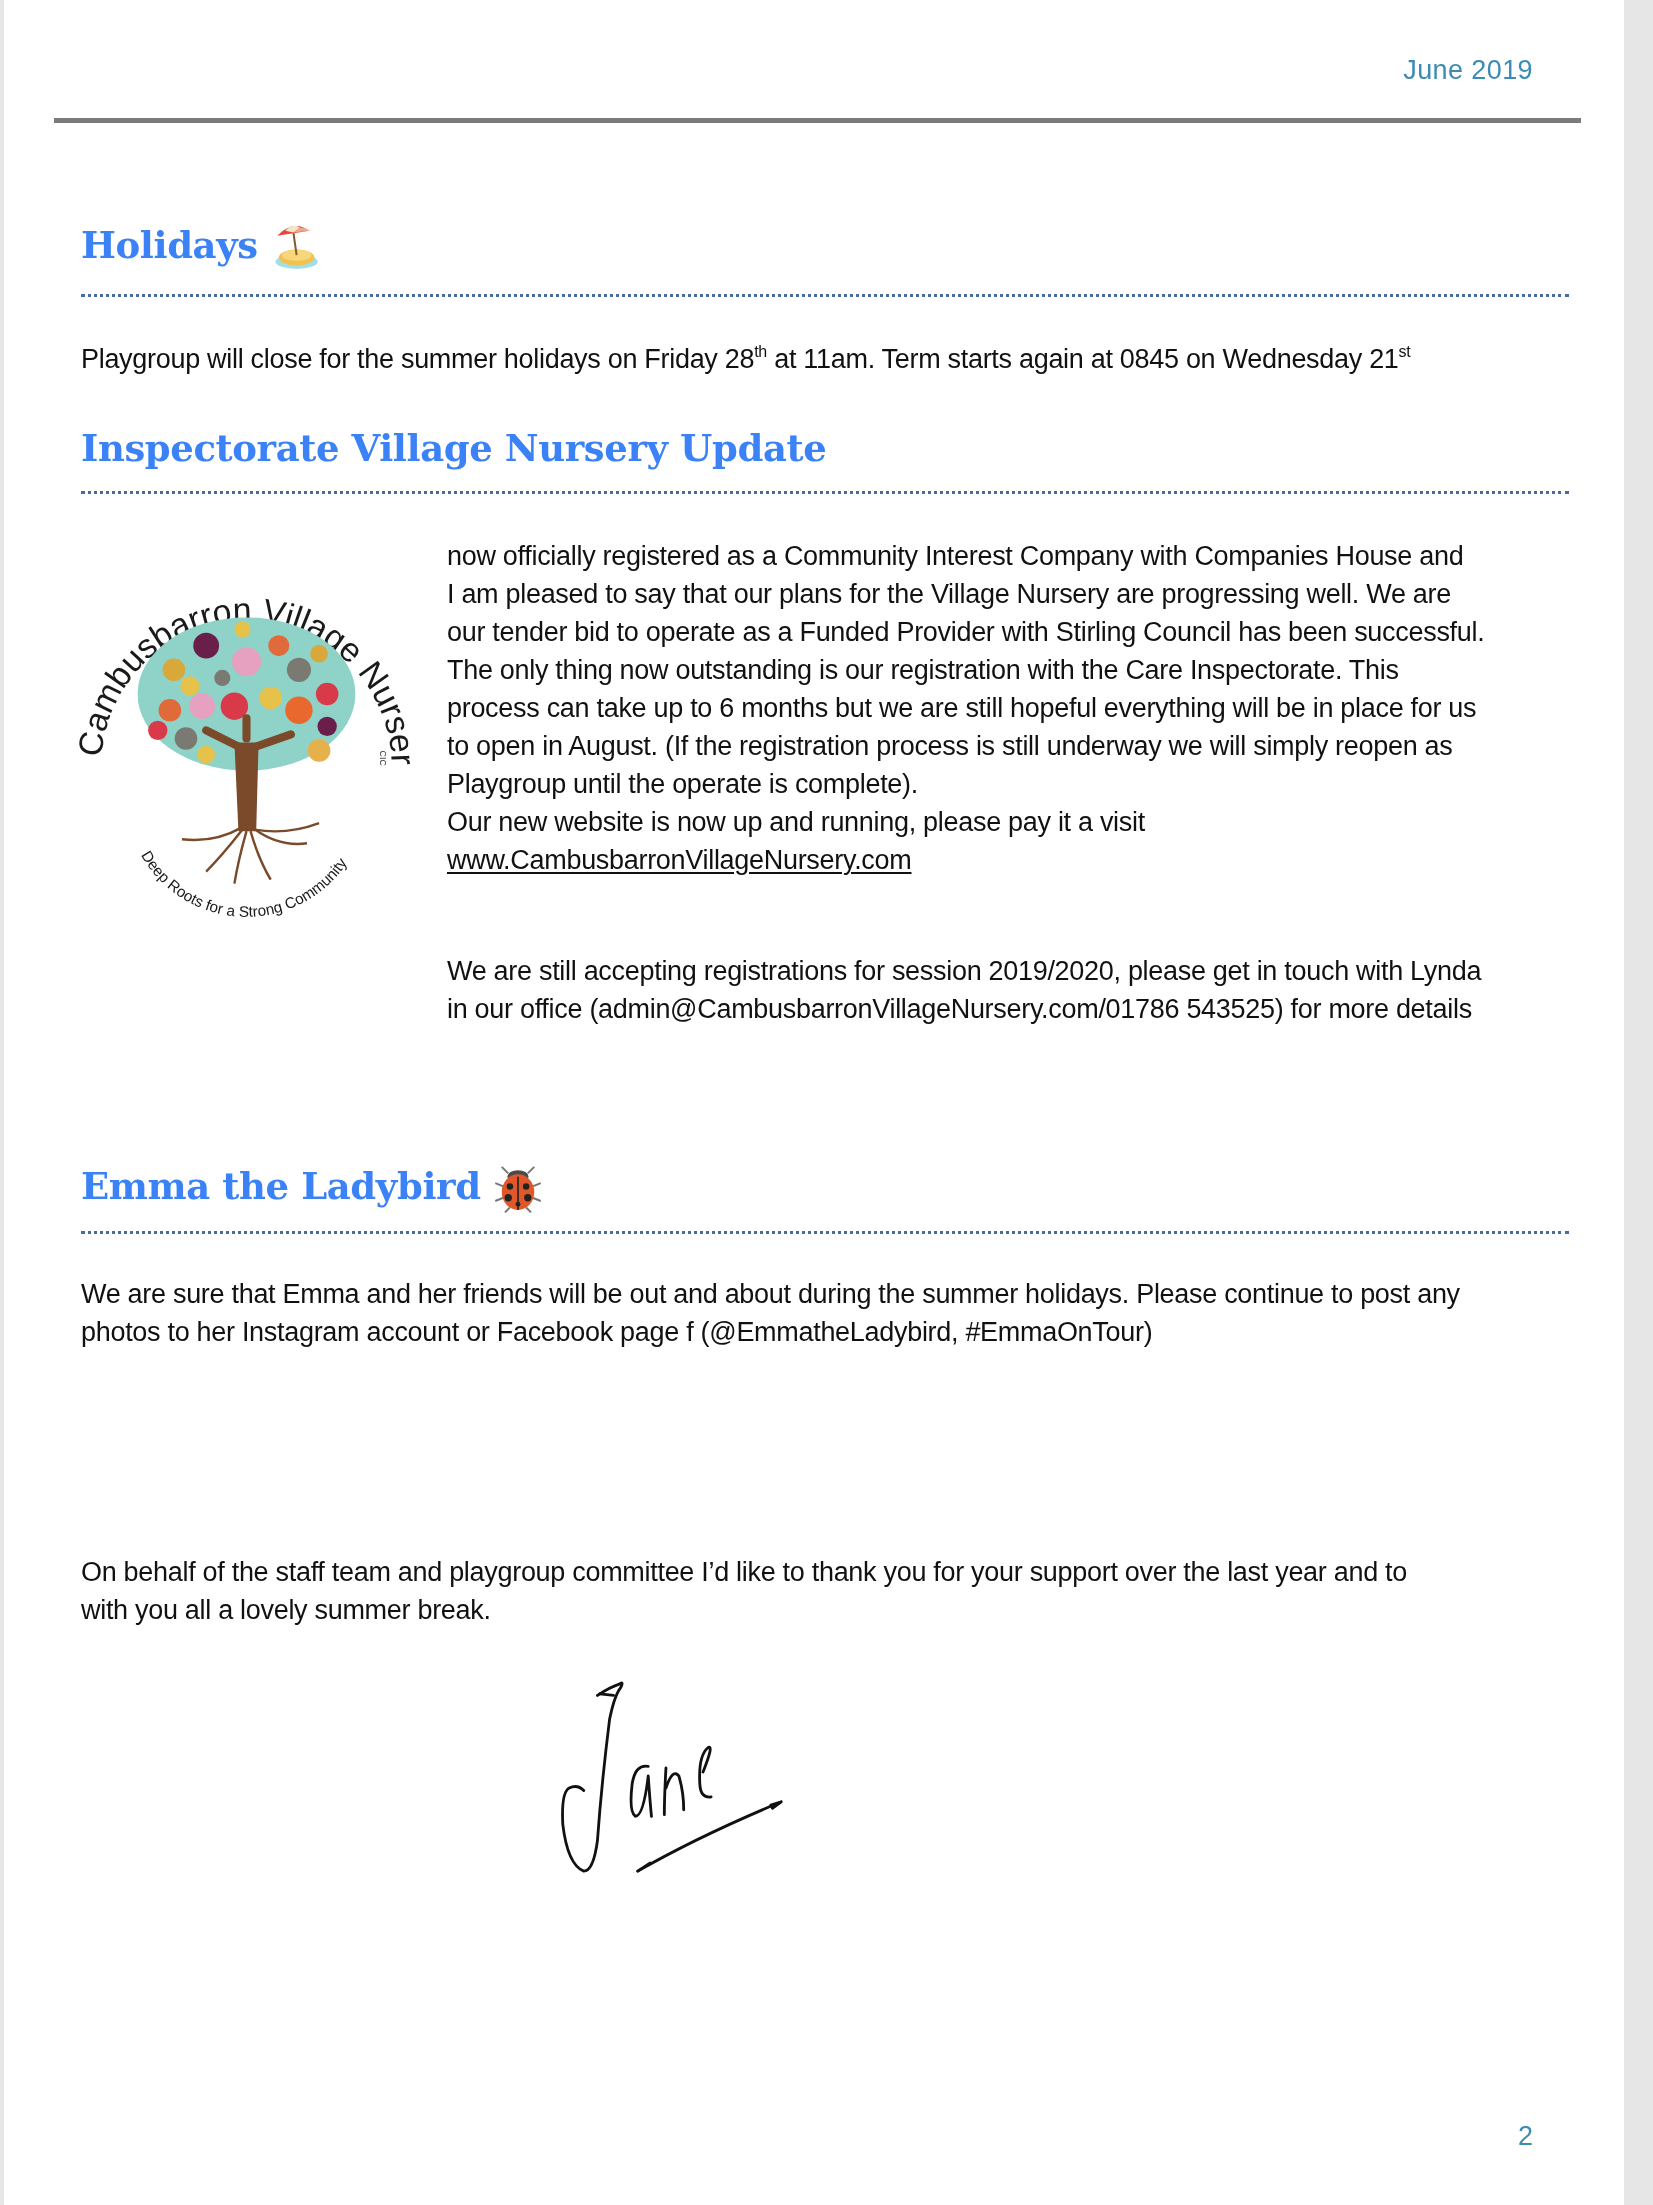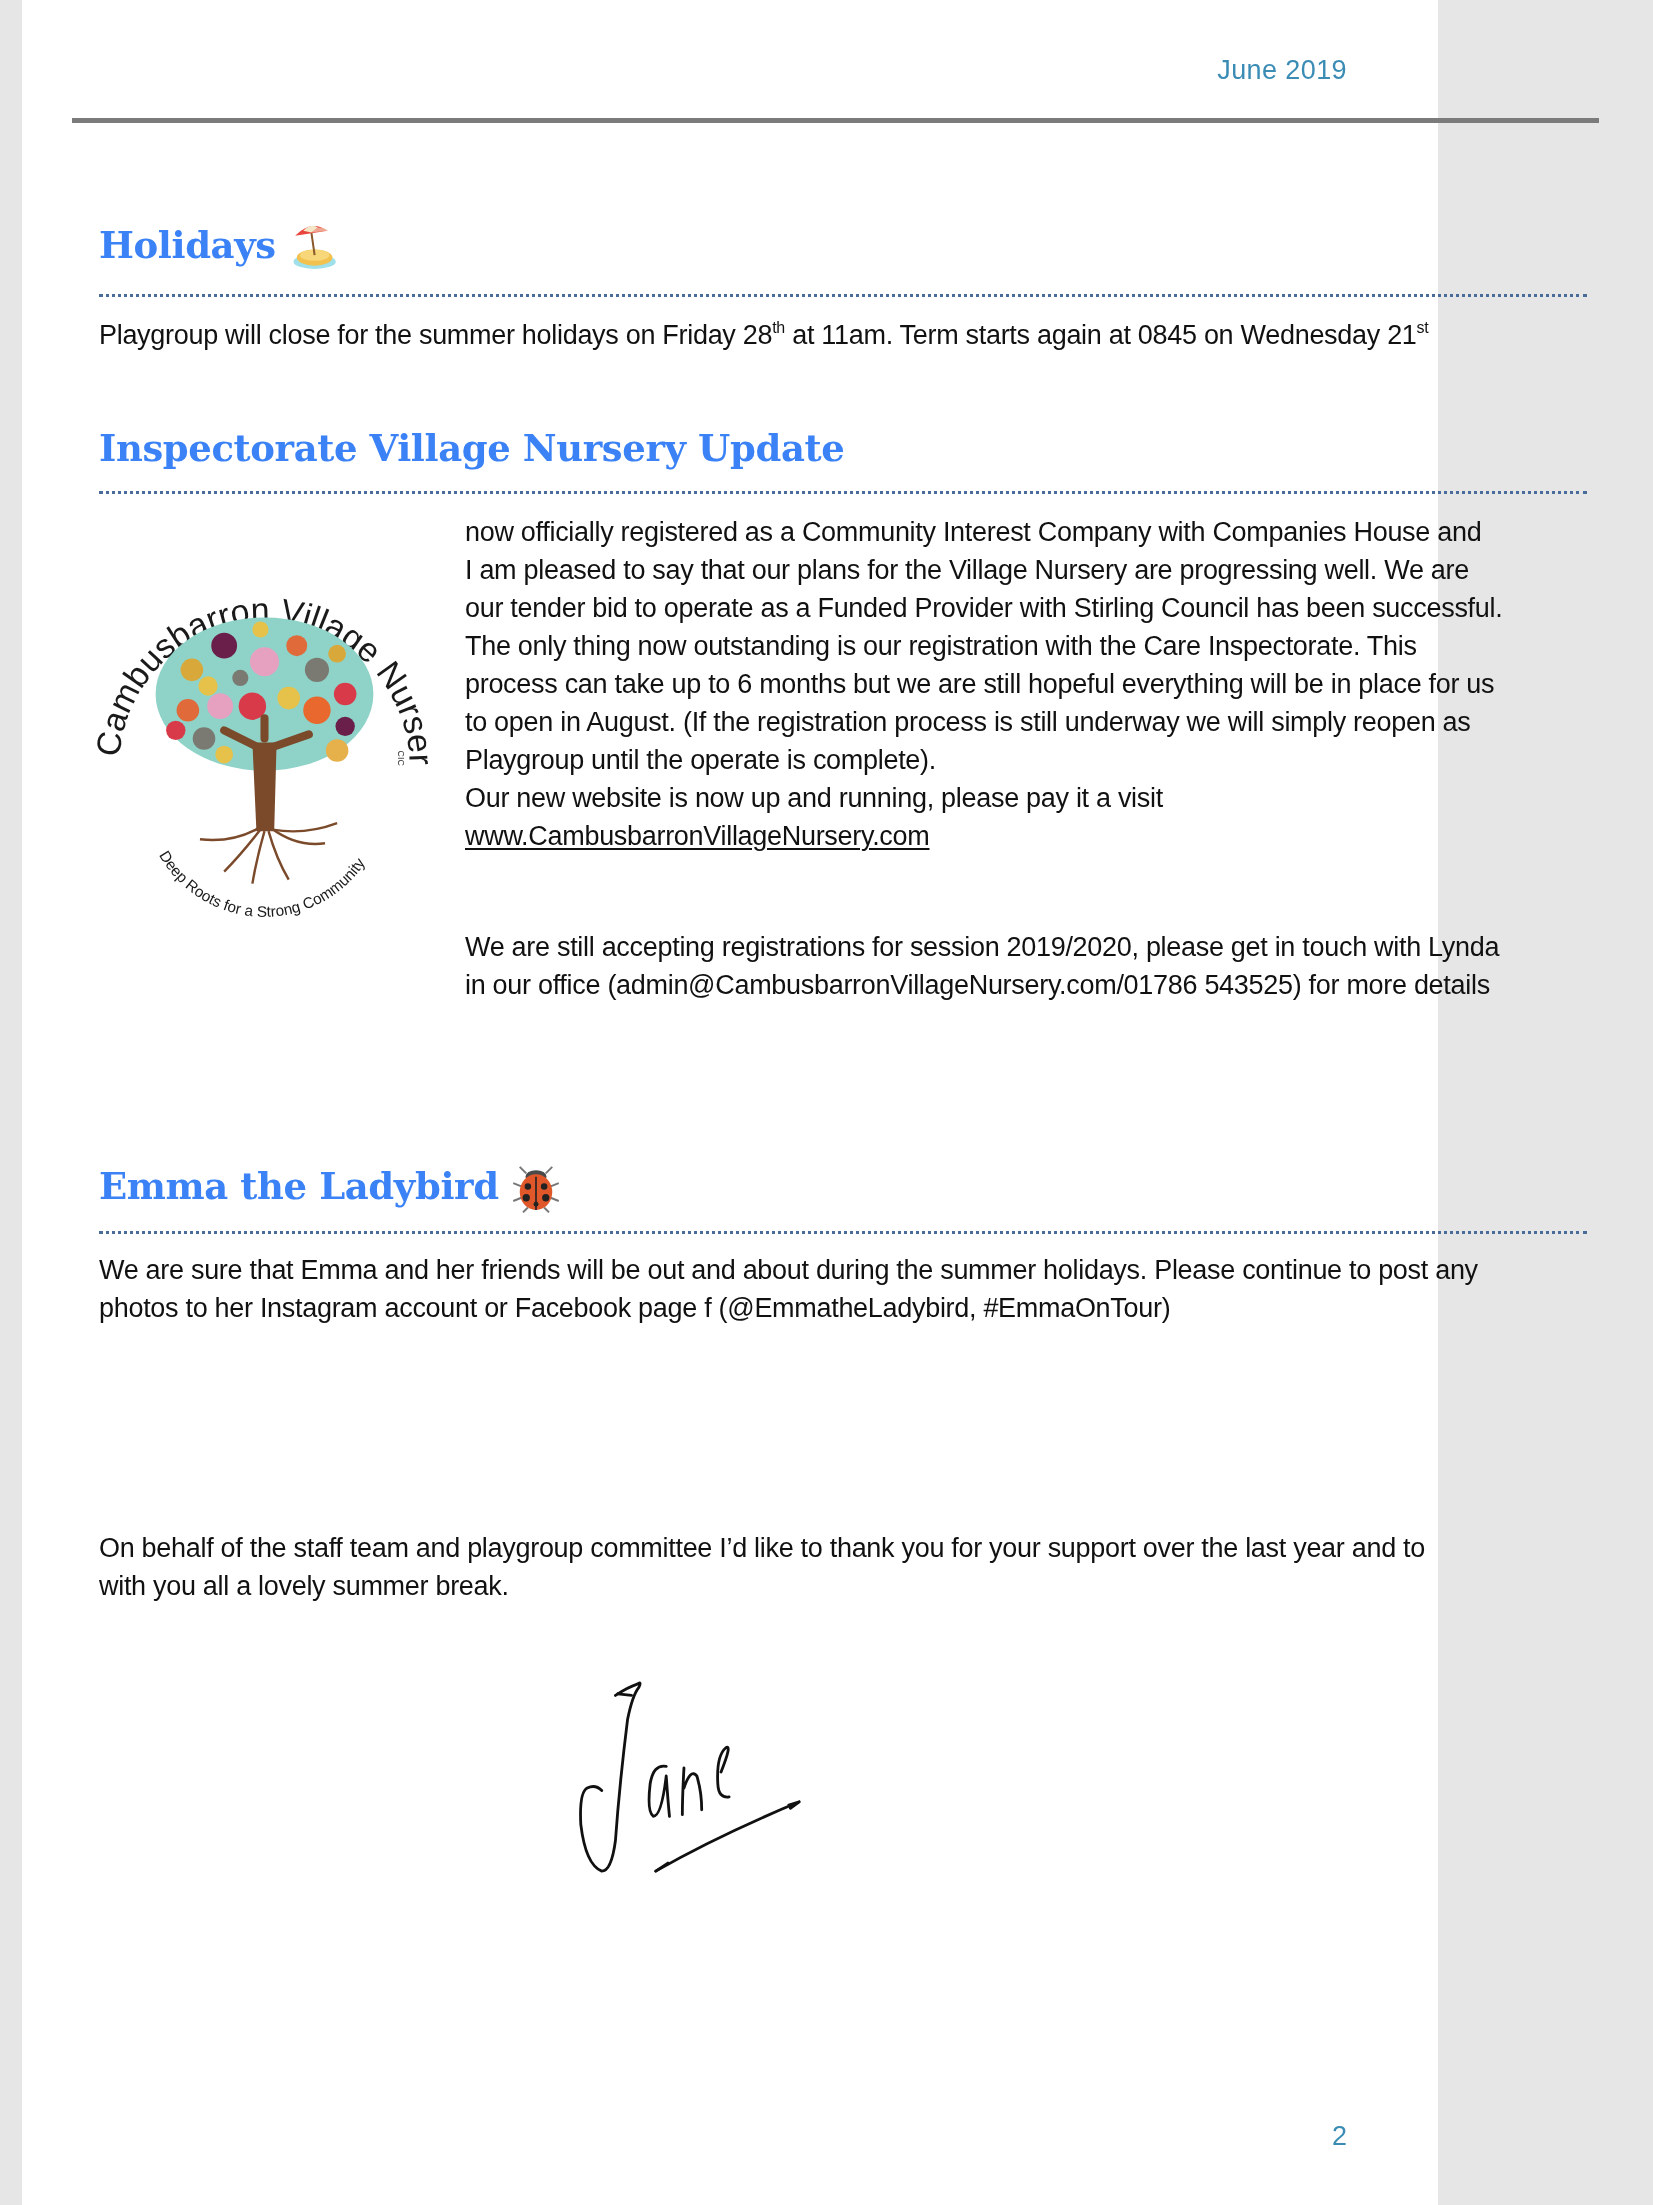--- a/index.html
+++ b/index.html
@@ -10,26 +10,25 @@
       width: 1653px;
       height: 2205px;
       background: #e6e6e6;
       position: relative;
       overflow: hidden;
       font-family: "Liberation Sans", "DejaVu Sans", sans-serif;
       color: #111;
     }
     .page {
       position: absolute;
-      left: 22px;
+      left: 4px;
       top: 0;
-      width: 1408px;
+      width: 1620px;
       height: 2205px;
       background: #ffffff;
-      padding-left: 8px;
     }
     .header-date {
       position: absolute;
       right: 91px;
       top: 55px;
       font-size: 27px;
       color: #3a8cb5;
       letter-spacing: 0.4px;
     }
     .header-rule {
@@ -66,20 +65,21 @@
       height: 0;
       border-top: 3.2px dotted #4a6c9a;
     }
     .para {
       position: absolute;
       font-size: 27px;
       line-height: 38px;
       color: #111;
       letter-spacing: -0.3px;
       white-space: nowrap;
+      margin-top: 24px;
     }
     .para sup {
       font-size: 16px;
       vertical-align: 11.3px;
       line-height: 0;
     }
     .link {
       color: #111;
       text-decoration: underline;
       text-underline-offset: 3.2px;

